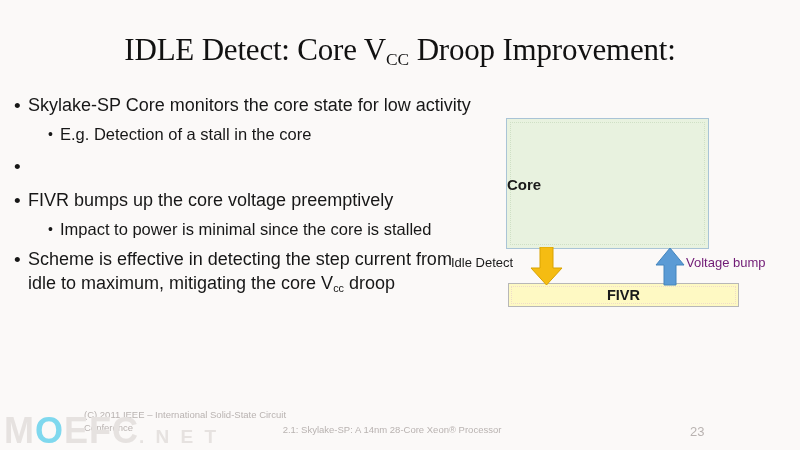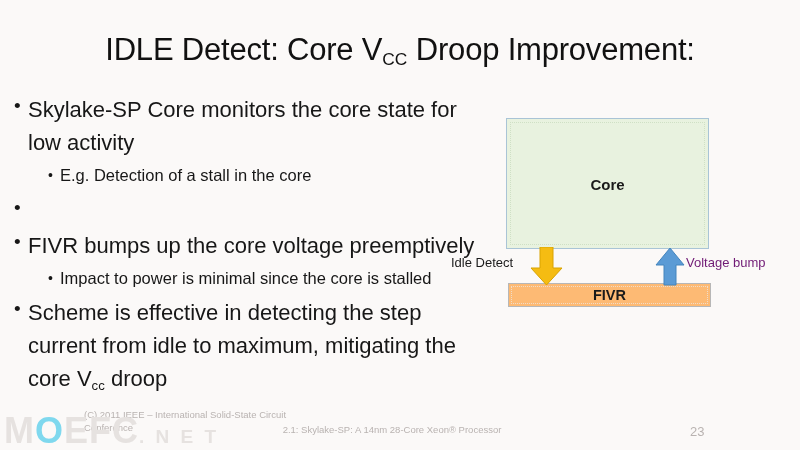--- a/index.html
+++ b/index.html
@@ -27,20 +27,21 @@
     position: absolute;
     left: 0;
     top: 32px;
     width: 800px;
     text-align: center;
     font-size: 31px;
     font-weight: 400;
     letter-spacing: -0.2px;
     color: #111111;
     white-space: nowrap;
+    font-family: Liberation Serif, serif;
   }
   .title sub {
     font-size: 0.56em;
     vertical-align: baseline;
     position: relative;
     top: 0.30em;
     letter-spacing: 0;
   }
 
   
@@ -56,22 +57,22 @@
     margin-bottom: 2px;
   }
   .bullet .dot {
     flex: 0 0 auto;
     font-size: 19px;
     line-height: 25px;
     width: 14px;
     color: #171717;
   }
   .bullet .btext {
-    font-size: 22px;
-    line-height: 33px;
+    font-size: 18px;
+    line-height: 24px;
     color: #171717;
   }
   .bullet.lvl2 {
     margin-left: 34px;
     margin-top: 5px;
     margin-bottom: 7px;
   }
   .bullet.lvl2 .dot {
     font-size: 14px;
     line-height: 22px;
@@ -114,32 +115,32 @@
     inset: 3px;
     border: 1px dotted #cfe0c5;
     box-sizing: border-box;
   }
   .core-label {
     position: absolute;
     left: 0;
     right: 0;
     top: 50%;
     transform: translateY(-50%);
-    text-align: center;
+    text-align: left;
     font-size: 15px;
     font-weight: bold;
     color: #1a1a1a;
   }
   .fivr-box {
     position: absolute;
     left: 68px;
     top: 183px;
-    width: 203px;
+    width: 231px;
     height: 24px;
-    background: #fdba74;
+    background: #fef9c3;
     border: 1px solid #b7b7b7;
     box-sizing: border-box;
   }
   .fivr-box .inner-dash {
     position: absolute;
     inset: 2px;
     border: 1px dotted #efdcc9;
     box-sizing: border-box;
   }
   .fivr-label {

